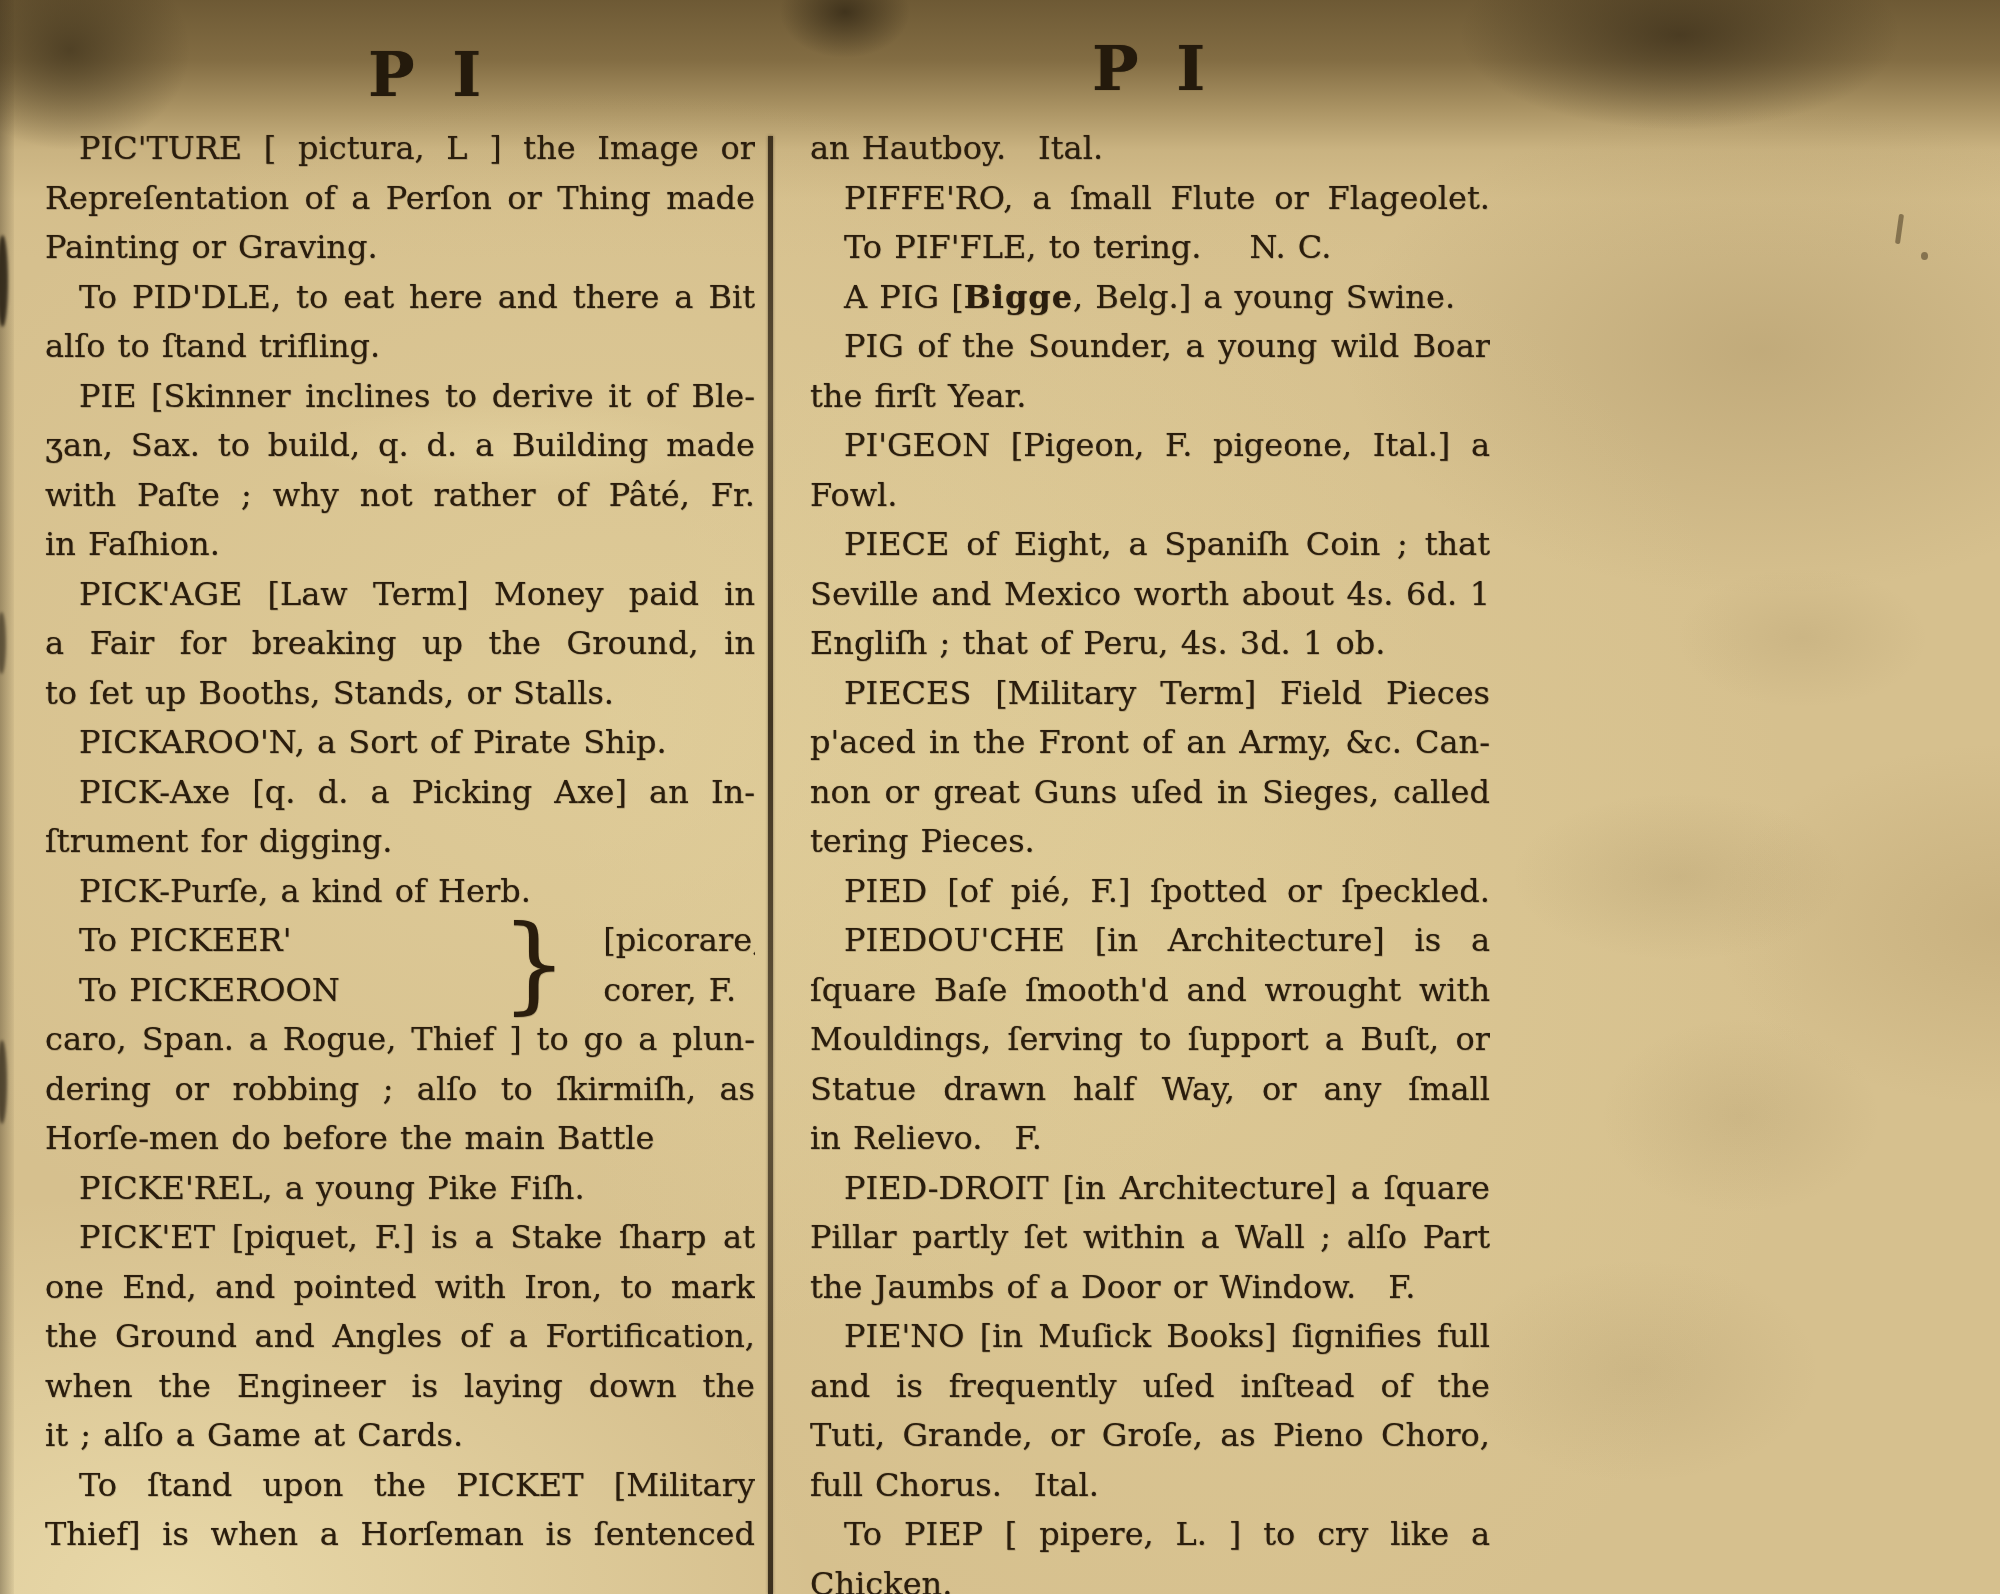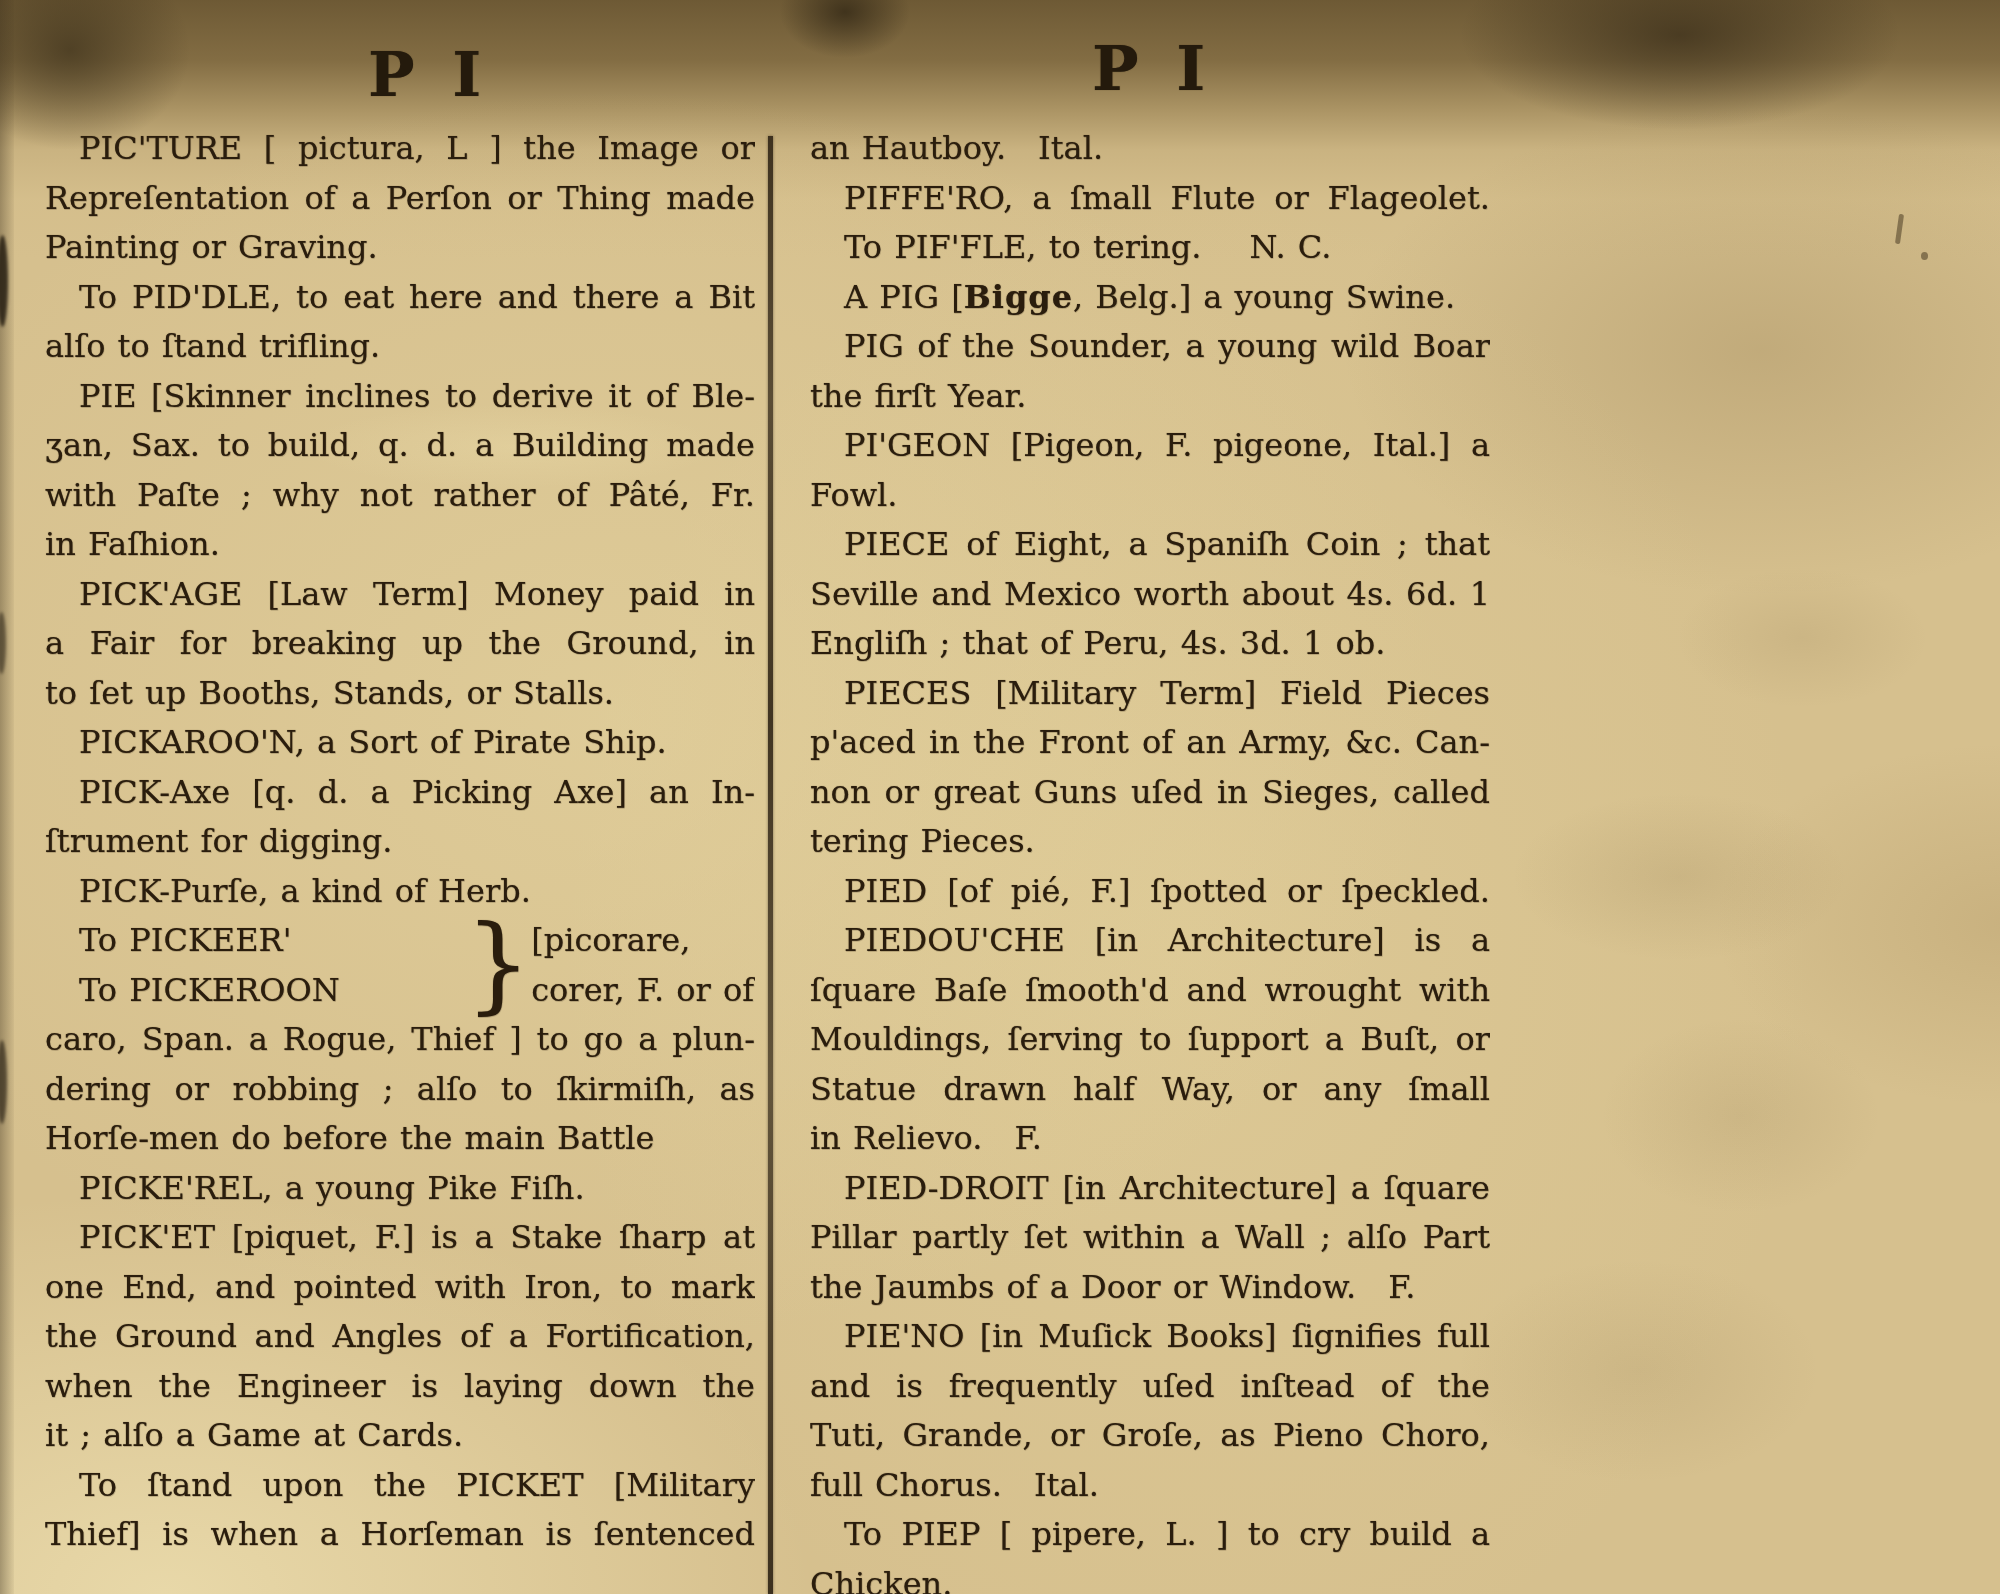--- a/index.html
+++ b/index.html
@@ -68,21 +68,21 @@
   }
   .col-left{left:45px;width:710px;}
   .col-right{left:810px;width:680px;}
 
   .line{width:100%;height:49.5px;line-height:49.5px;overflow:hidden;box-sizing:border-box;text-align:left;}
   .line.ind{padding-left:34px;}
   .line.just{text-align:justify;text-align-last:justify;}
   .it{}
   .bl{font-weight:700;letter-spacing:1px;}
 
-  .brace-group{display:flex;height:99px;}
+  .brace-group{display:flex;height:99px;gap:36px;}
   .bg-left{width:420px;flex:0 0 420px;}
   .bg-left .line{height:49.5px;}
   .bg-brace{flex:0 0 64px;font-size:104px;line-height:96px;text-align:center;
     font-weight:400;}
   .bg-right{flex:1 1 auto;}
 </style>
 </head>
 <body>
 
 <div class="page">
@@ -165,16 +165,16 @@
       <div class="line just"><span>Mouldings, ſerving to ſupport a Buſt, or</span></div>
       <div class="line just"><span>Statue drawn half Way, or any ſmall Figure</span></div>
       <div class="line"><span>in Relievo. </span><span class="it">F.</span></div>
       <div class="line ind just"><span>PIED-DROIT [in </span><span class="it">Architecture</span><span>] a ſquare</span></div>
       <div class="line just"><span>Pillar partly ſet within a Wall ; alſo Part of</span></div>
       <div class="line"><span>the Jaumbs of a Door or Window. </span><span class="it">F.</span></div>
       <div class="line ind just"><span>PIE'NO [in </span><span class="it">Muſick Books</span><span>] ſignifies full ;</span></div>
       <div class="line just"><span>and is frequently uſed inſtead of the Words</span></div>
       <div class="line just"><span class="it">Tuti</span><span>, </span><span class="it">Grande</span><span>, or </span><span class="it">Groſe</span><span>, as </span><span class="it">Pieno Choro</span><span>, a</span></div>
       <div class="line"><span>full Chorus. </span><span class="it">Ital.</span></div>
-      <div class="line ind just"><span>To PIEP [ </span><span class="it">pipere</span><span>, L. ] to cry build a</span></div>
+      <div class="line ind just"><span>To PIEP [ </span><span class="it">pipere</span><span>, L. ] to cry like a</span></div>
       <div class="line"><span>Chicken.</span></div>
     </div>
 </div>
 
 </body></html>

